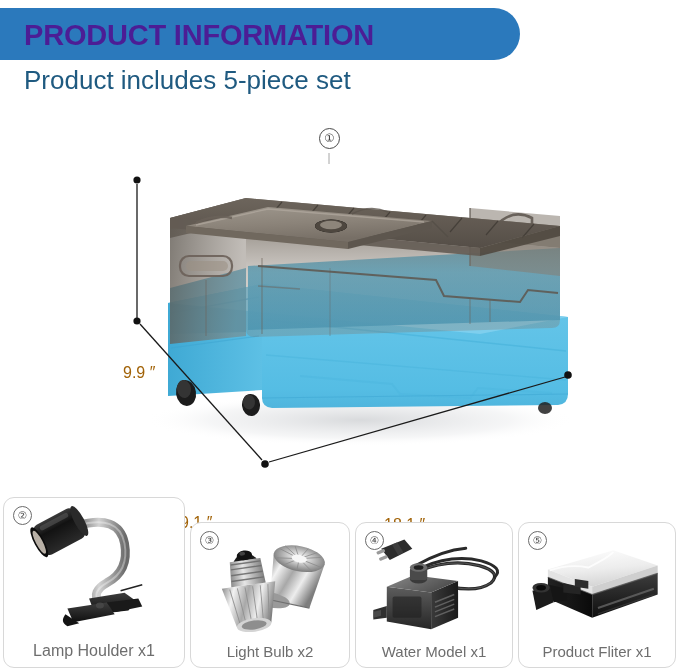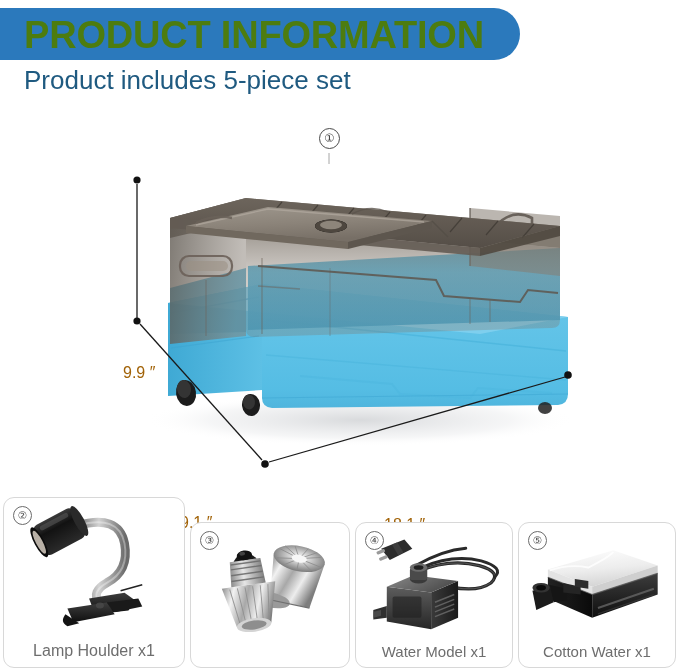--- a/index.html
+++ b/index.html
@@ -23,23 +23,23 @@
     top: 8px;
     width: 520px;
     height: 52px;
     background: #2b79bc;
     border-radius: 0 26px 26px 0;
   }
   #header-title {
     position: absolute;
     left: 24px;
     top: 18px;
-    font-size: 38px;
+    font-size: 29px;
     font-weight: bold;
-    color: #4d7c0f;
+    color: #4c1d95;
     letter-spacing: -0.2px;
     line-height: 34px;
     white-space: nowrap;
   }
   #header-subtitle {
     position: absolute;
     left: 24px;
     top: 65px;
     font-size: 26px;
     color: #1f5a80;
@@ -417,20 +417,21 @@
             <path d="M42,40 L74,40"></path>
               <path d="M42.5,35 L73.5,35"></path>
           </g>
 
           <path d="M46,32 Q58,16 70,32 Z" fill="#1a1a1a"></path>
           <ellipse cx="58" cy="27" rx="8" ry="5" fill="#111111"></ellipse>
           <ellipse cx="56" cy="25" rx="3" ry="2" fill="#555555" opacity="0.7"></ellipse>
         </g>
       </svg>
     </div>
+    <div class="panel-label">Light Bulb  x2</div>
   </div>
 
   <div class="panel" id="panel-4">
     <div class="panel-num">④</div>
     <div class="panel-art">
       <svg viewBox="0 0 158 110" preserveAspectRatio="xMidYMid meet">
         <defs>
           <linearGradient id="pumpFront" x1="0" y1="0" x2="0" y2="1">
             <stop offset="0%" stop-color="#5d5d5d"></stop>
             <stop offset="100%" stop-color="#262626"></stop>
@@ -523,16 +524,16 @@
           <path d="M12,64 L30,58 L34,76 L16,84 Z" fill="#1b1b1b"></path>
           <ellipse cx="21" cy="61" rx="9" ry="5" fill="#333333"></ellipse>
           <ellipse cx="21" cy="61" rx="5" ry="2.8" fill="#0a0a0a"></ellipse>
           <path d="M30,58 L48,62 L48,74 L34,76 Z" fill="#151515"></path>
           <path d="M44,56 L62,60 L62,68 L44,66 Z" fill="#242424"></path>
         </g>
 
         <path d="M56,52 L70,54 L70,62 L56,60 Z" fill="#2c2c2c"></path>
       </svg>
     </div>
-    <div class="panel-label">Cotton Water  x1</div>
+    <div class="panel-label">Product Fliter  x1</div>
   </div>
 
 </div>
 
 </body></html>

